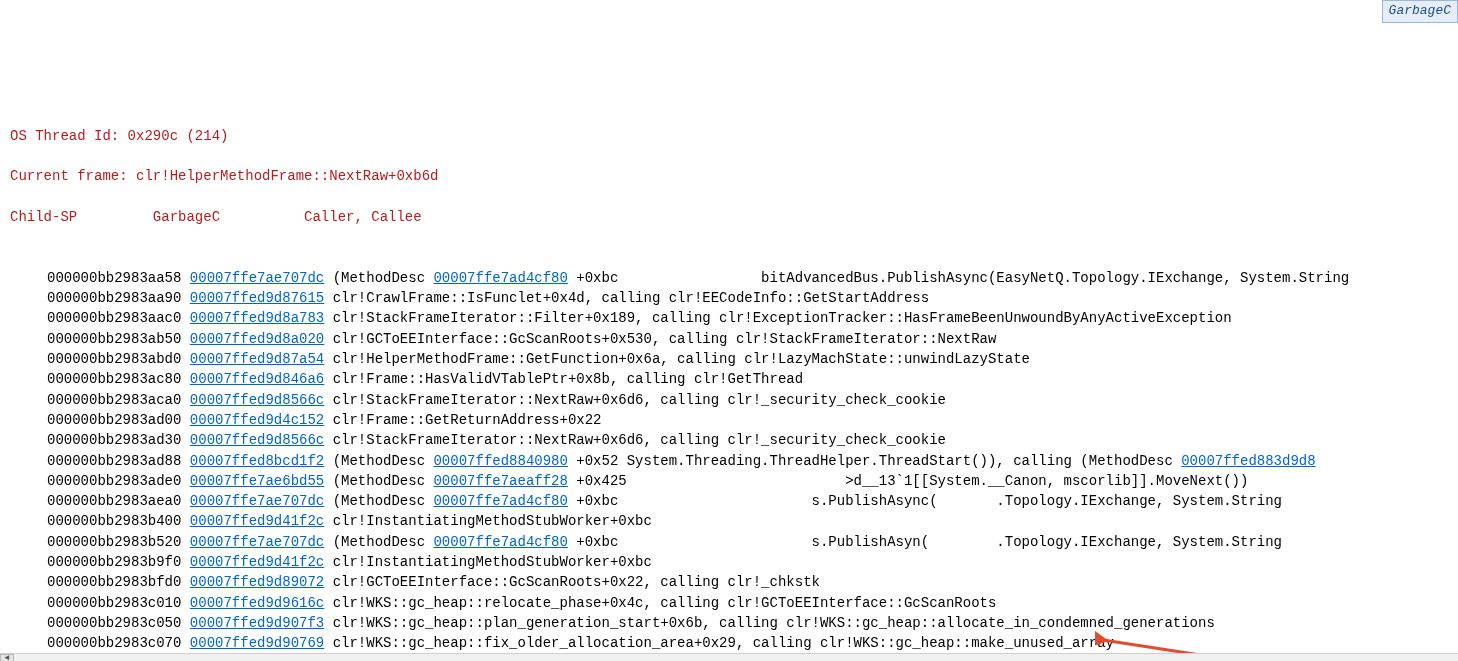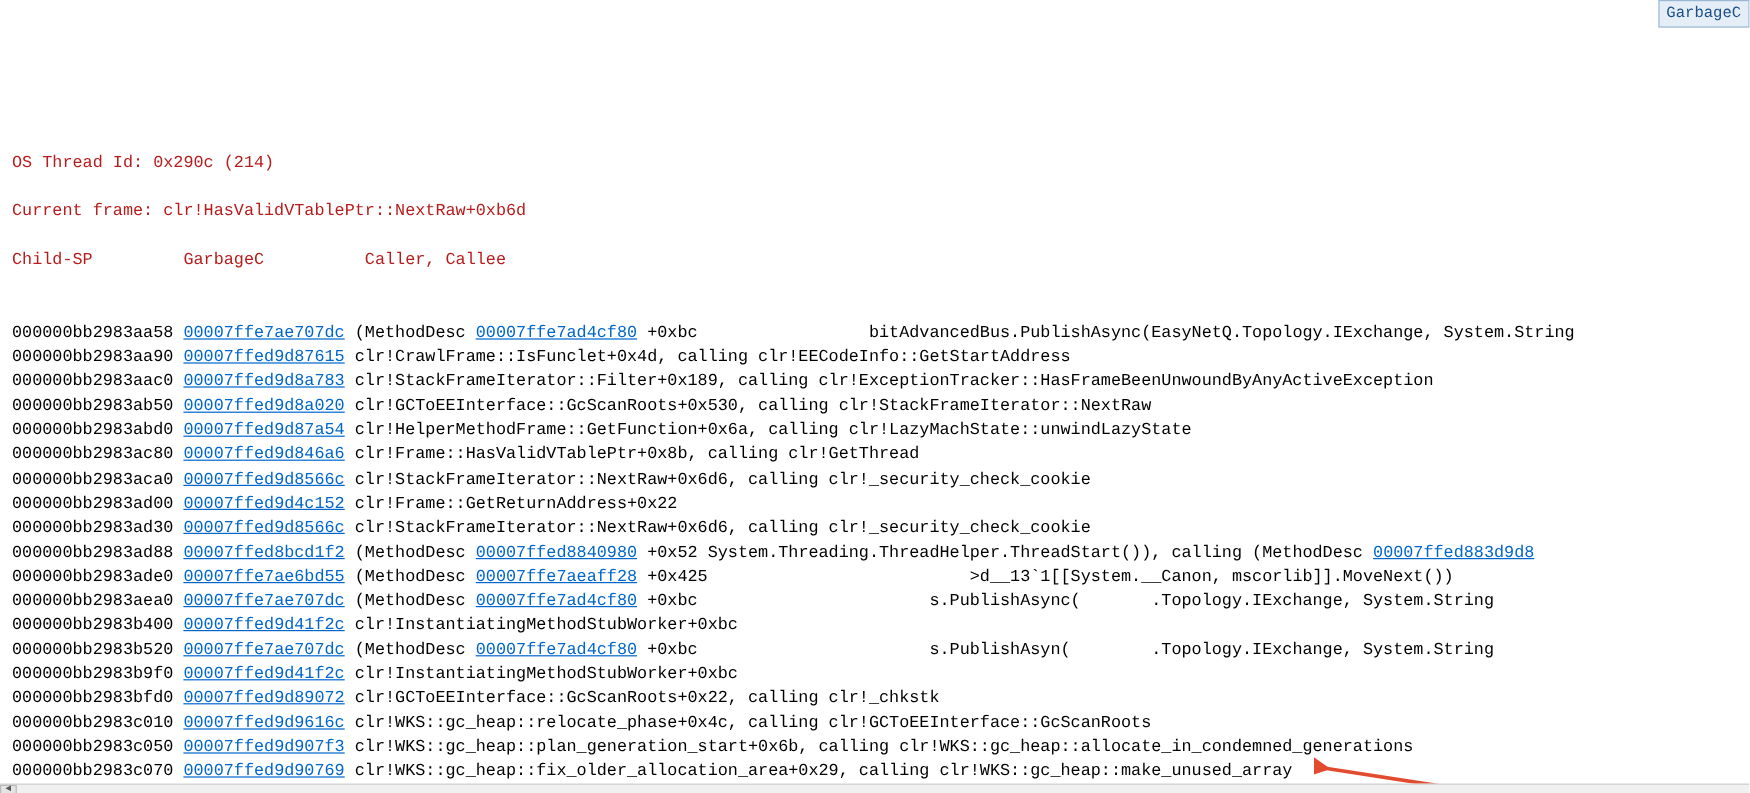--- a/index.html
+++ b/index.html
@@ -14,20 +14,21 @@
     overflow: hidden;
     position: relative;
     width: 1458px;
     height: 661px;
   }
   .header-line {
     color: #b91c1c;
   }
   .row {
     display: block;
+    margin-left: 37px;
   }
   .childsp {
     color: #000;
     display: inline;
   }
   .retaddr {
     color: #0066cc;
     text-decoration: underline;
     cursor: pointer;
     display: inline;
@@ -50,20 +51,21 @@
   }
   .top-badge {
     position: absolute;
     top: 0;
     right: 0;
     background: #e5edf7;
     border: 1px solid #9bb7d6;
     padding: 1px 6px;
     font-size: 13px;
     color: #1b4f8a;
+    font-style: italic;
   }
   .scrollbar-bottom {
     position: absolute;
     left: 0;
     bottom: 0;
     right: 0;
     height: 8px;
     background: #f0f0f0;
     border-top: 1px solid #d0d0d0;
     display: flex;
@@ -82,21 +84,21 @@
   }
 </style>
 </head>
 <body>
 
 
 
 <div class="top-badge">GarbageC</div>
 
 <div class="header-line">OS Thread Id: 0x290c (214)</div>
-<div class="header-line">Current frame: clr!HasValidVTablePtr::NextRaw+0xb6d</div>
+<div class="header-line">Current frame: clr!HelperMethodFrame::NextRaw+0xb6d</div>
 <div class="header-line">Child-SP         GarbageC          Caller, Callee</div>
 
 <div id="stack-rows"><div class="row"><span class="childsp">000000bb2983aa58 </span><span class="retaddr">00007ffe7ae707dc</span><span class="call-text"> (MethodDesc </span><span class="methoddesc-addr">00007ffe7ad4cf80</span><span class="call-text"> +0xbc                 bitAdvancedBus.PublishAsync(EasyNetQ.Topology.IExchange, System.String</span></div><div class="row"><span class="childsp">000000bb2983aa90 </span><span class="retaddr">00007ffed9d87615</span><span class="call-text"> clr!CrawlFrame::IsFunclet+0x4d, calling clr!EECodeInfo::GetStartAddress</span></div><div class="row"><span class="childsp">000000bb2983aac0 </span><span class="retaddr">00007ffed9d8a783</span><span class="call-text"> clr!StackFrameIterator::Filter+0x189, calling clr!ExceptionTracker::HasFrameBeenUnwoundByAnyActiveException</span></div><div class="row"><span class="childsp">000000bb2983ab50 </span><span class="retaddr">00007ffed9d8a020</span><span class="call-text"> clr!GCToEEInterface::GcScanRoots+0x530, calling clr!StackFrameIterator::NextRaw</span></div><div class="row"><span class="childsp">000000bb2983abd0 </span><span class="retaddr">00007ffed9d87a54</span><span class="call-text"> clr!HelperMethodFrame::GetFunction+0x6a, calling clr!LazyMachState::unwindLazyState</span></div><div class="row"><span class="childsp">000000bb2983ac80 </span><span class="retaddr">00007ffed9d846a6</span><span class="call-text"> clr!Frame::HasValidVTablePtr+0x8b, calling clr!GetThread</span></div><div class="row"><span class="childsp">000000bb2983aca0 </span><span class="retaddr">00007ffed9d8566c</span><span class="call-text"> clr!StackFrameIterator::NextRaw+0x6d6, calling clr!_security_check_cookie</span></div><div class="row"><span class="childsp">000000bb2983ad00 </span><span class="retaddr">00007ffed9d4c152</span><span class="call-text"> clr!Frame::GetReturnAddress+0x22</span></div><div class="row"><span class="childsp">000000bb2983ad30 </span><span class="retaddr">00007ffed9d8566c</span><span class="call-text"> clr!StackFrameIterator::NextRaw+0x6d6, calling clr!_security_check_cookie</span></div><div class="row"><span class="childsp">000000bb2983ad88 </span><span class="retaddr">00007ffed8bcd1f2</span><span class="call-text"> (MethodDesc </span><span class="methoddesc-addr">00007ffed8840980</span><span class="call-text"> +0x52 System.Threading.ThreadHelper.ThreadStart()), calling (MethodDesc </span><span class="methoddesc-addr">00007ffed883d9d8</span></div><div class="row"><span class="childsp">000000bb2983ade0 </span><span class="retaddr">00007ffe7ae6bd55</span><span class="call-text"> (MethodDesc </span><span class="methoddesc-addr">00007ffe7aeaff28</span><span class="call-text"> +0x425                          &gt;d__13`1[[System.__Canon, mscorlib]].MoveNext())</span></div><div class="row"><span class="childsp">000000bb2983aea0 </span><span class="retaddr">00007ffe7ae707dc</span><span class="call-text"> (MethodDesc </span><span class="methoddesc-addr">00007ffe7ad4cf80</span><span class="call-text"> +0xbc                       s.PublishAsync(       .Topology.IExchange, System.String</span></div><div class="row"><span class="childsp">000000bb2983b400 </span><span class="retaddr">00007ffed9d41f2c</span><span class="call-text"> clr!InstantiatingMethodStubWorker+0xbc</span></div><div class="row"><span class="childsp">000000bb2983b520 </span><span class="retaddr">00007ffe7ae707dc</span><span class="call-text"> (MethodDesc </span><span class="methoddesc-addr">00007ffe7ad4cf80</span><span class="call-text"> +0xbc                       s.PublishAsyn(        .Topology.IExchange, System.String</span></div><div class="row"><span class="childsp">000000bb2983b9f0 </span><span class="retaddr">00007ffed9d41f2c</span><span class="call-text"> clr!InstantiatingMethodStubWorker+0xbc</span></div><div class="row"><span class="childsp">000000bb2983bfd0 </span><span class="retaddr">00007ffed9d89072</span><span class="call-text"> clr!GCToEEInterface::GcScanRoots+0x22, calling clr!_chkstk</span></div><div class="row"><span class="childsp">000000bb2983c010 </span><span class="retaddr">00007ffed9d9616c</span><span class="call-text"> clr!WKS::gc_heap::relocate_phase+0x4c, calling clr!GCToEEInterface::GcScanRoots</span></div><div class="row"><span class="childsp">000000bb2983c050 </span><span class="retaddr">00007ffed9d907f3</span><span class="call-text"> clr!WKS::gc_heap::plan_generation_start+0x6b, calling clr!WKS::gc_heap::allocate_in_condemned_generations</span></div><div class="row"><span class="childsp">000000bb2983c070 </span><span class="retaddr">00007ffed9d90769</span><span class="call-text"> clr!WKS::gc_heap::fix_older_allocation_area+0x29, calling clr!WKS::gc_heap::make_unused_array</span></div><div class="row"><span class="childsp">000000bb2983c0a0 </span><span class="retaddr">00007ffed9d91e3c</span><span class="call-text"> clr!WKS::gc_heap::plan_phase+0xc98, calling clr!WKS::gc_heap::relocate_phase</span></div></div>
 
 <svg class="arrow" width="130" height="36">
   <defs>
     <marker id="arrhead" markerWidth="10" markerHeight="10" refX="2" refY="5" orient="auto">
       <path d="M10,0 L0,5 L10,10 Z" fill="#e34b2e"></path>
     </marker>
   </defs>

